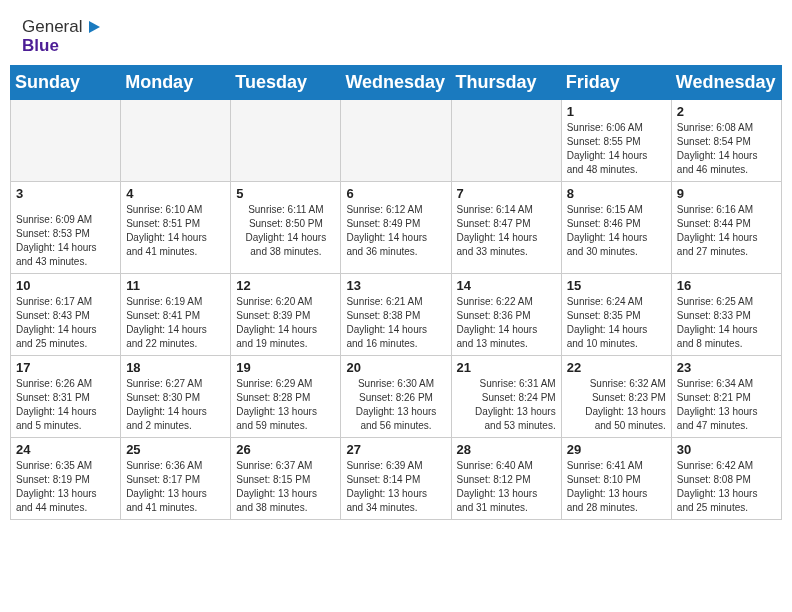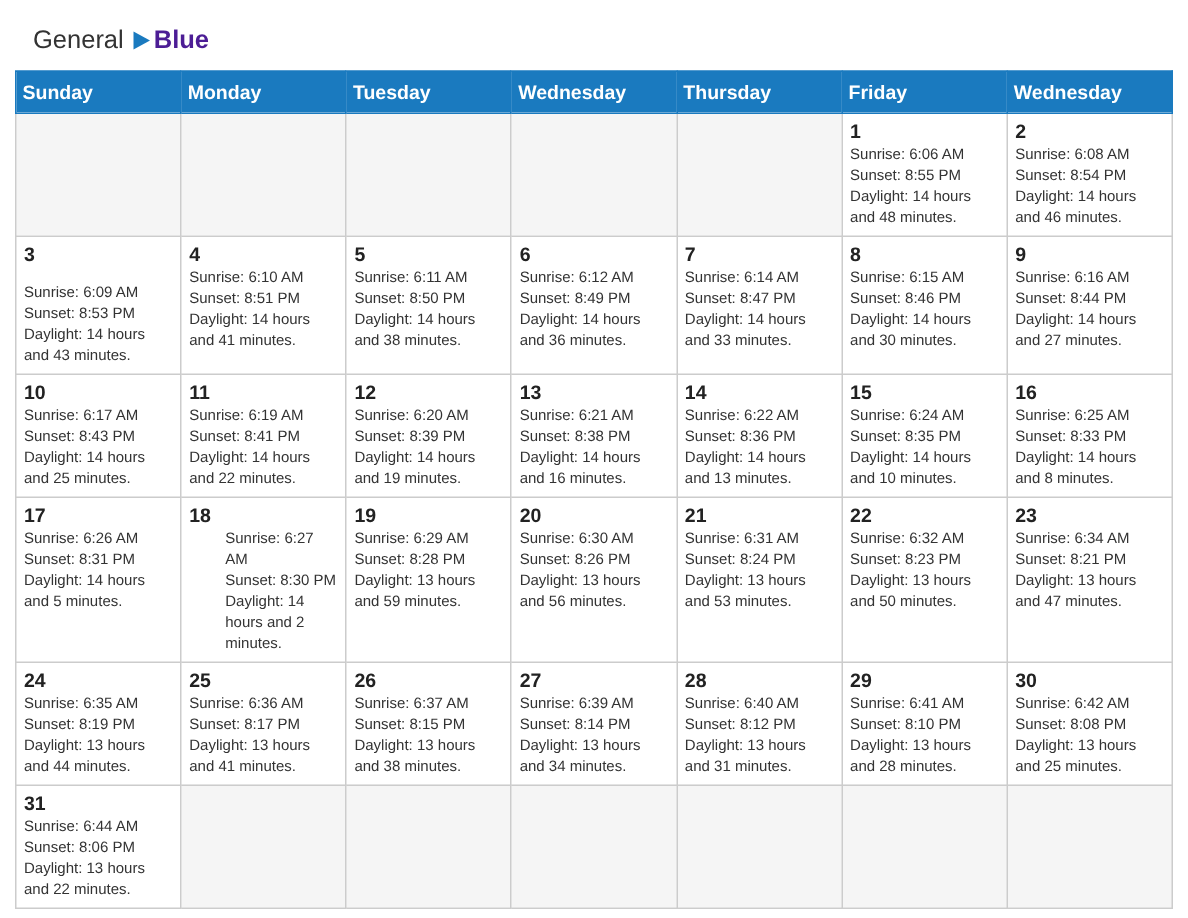--- a/index.html
+++ b/index.html
@@ -35,21 +35,21 @@
       color: #444;
     }
     .calendar {
       width: 100%;
       border-collapse: collapse;
       margin-top: 6px;
     }
     .calendar th {
       background: #1a7abf;
       color: #fff;
-      font-size: 13px;
+      font-size: 18px;
       font-weight: bold;
       padding: 6px 4px;
       text-align: left;
       border: 1px solid #1a7abf;
     }
     .calendar td {
       border: 1px solid #ccc;
       vertical-align: top;
       padding: 4px 5px;
       width: calc(100%/7);
@@ -74,21 +74,21 @@
     }
     .last-row td {
       min-height: 55px;
     }
   </style>
 </head>
 <body>
 
 <div class="header">
   <div class="logo">
-    <div style="display:flex;flex-direction:row;line-height:1.1;">
+    <div style="display:flex;flex-direction:column;line-height:1.1;">
       <div style="display:flex;align-items:center;gap:2px;">
         <span style="font-size:17px;color:#333;font-weight:normal;">General</span>
         <svg width="18" height="18" viewBox="0 0 18 18">
           <polygon points="5,3 16,9 5,15" fill="#1a7abf"></polygon>
         </svg>
       </div>
       <span style="font-size:17px;color:#4c1d95;font-weight:bold;">Blue</span>
     </div>
   </div>
   <div class="title-block">
@@ -137,21 +137,21 @@
 Daylight: 14 hours and 43 minutes.</div>
         </td>
         <td>
           <span class="day-number">4</span>
           <div class="day-info" style="white-space: pre-line;">Sunrise: 6:10 AM
 Sunset: 8:51 PM
 Daylight: 14 hours and 41 minutes.</div>
         </td>
         <td>
           <span class="day-number">5</span>
-          <div class="day-info" style="white-space: pre-line;">Sunrise: 6:11 AM
+          <div class="day-info" style="white-space: pre-line; text-align: center;">Sunrise: 6:11 AM
 Sunset: 8:50 PM
 Daylight: 14 hours and 38 minutes.</div>
         </td>
         <td>
           <span class="day-number">6</span>
           <div class="day-info" style="white-space: pre-line;">Sunrise: 6:12 AM
 Sunset: 8:49 PM
 Daylight: 14 hours and 36 minutes.</div>
         </td>
         <td>
@@ -219,45 +219,45 @@
       </tr>
       <tr>
         <td>
           <span class="day-number">17</span>
           <div class="day-info" style="white-space: pre-line;">Sunrise: 6:26 AM
 Sunset: 8:31 PM
 Daylight: 14 hours and 5 minutes.</div>
         </td>
         <td>
           <span class="day-number">18</span>
-          <div class="day-info" style="white-space: pre-line; margin-left: 24px;">Sunrise: 6:27 AM
+          <div class="day-info" style="white-space: pre-line;">Sunrise: 6:27 AM
 Sunset: 8:30 PM
 Daylight: 14 hours and 2 minutes.</div>
         </td>
         <td>
           <span class="day-number">19</span>
           <div class="day-info" style="white-space: pre-line;">Sunrise: 6:29 AM
 Sunset: 8:28 PM
 Daylight: 13 hours and 59 minutes.</div>
         </td>
         <td>
           <span class="day-number">20</span>
-          <div class="day-info" style="white-space: pre-line;">Sunrise: 6:30 AM
+          <div class="day-info" style="white-space: pre-line; text-align: center;">Sunrise: 6:30 AM
 Sunset: 8:26 PM
 Daylight: 13 hours and 56 minutes.</div>
         </td>
         <td>
           <span class="day-number">21</span>
-          <div class="day-info" style="white-space: pre-line;">Sunrise: 6:31 AM
+          <div class="day-info" style="white-space: pre-line; text-align: right;">Sunrise: 6:31 AM
 Sunset: 8:24 PM
 Daylight: 13 hours and 53 minutes.</div>
         </td>
         <td>
           <span class="day-number">22</span>
-          <div class="day-info" style="white-space: pre-line;">Sunrise: 6:32 AM
+          <div class="day-info" style="white-space: pre-line; text-align: right;">Sunrise: 6:32 AM
 Sunset: 8:23 PM
 Daylight: 13 hours and 50 minutes.</div>
         </td>
         <td>
           <span class="day-number">23</span>
           <div class="day-info" style="white-space: pre-line;">Sunrise: 6:34 AM
 Sunset: 8:21 PM
 Daylight: 13 hours and 47 minutes.</div>
         </td>
       </tr>
@@ -298,28 +298,14 @@
 Sunset: 8:10 PM
 Daylight: 13 hours and 28 minutes.</div>
         </td>
         <td>
           <span class="day-number">30</span>
           <div class="day-info" style="white-space: pre-line;">Sunrise: 6:42 AM
 Sunset: 8:08 PM
 Daylight: 13 hours and 25 minutes.</div>
         </td>
       </tr>
-      <tr class="last-row">
-        <td>
-          <span class="day-number">31</span>
-          <div class="day-info" style="white-space: pre-line;">Sunrise: 6:44 AM
-Sunset: 8:06 PM
-Daylight: 13 hours and 22 minutes.</div>
-        </td>
-        <td class="empty"></td>
-        <td class="empty"></td>
-        <td class="empty"></td>
-        <td class="empty"></td>
-        <td class="empty"></td>
-        <td class="empty"></td>
-      </tr>
     </tbody>
 </table>
 
 </body></html>

